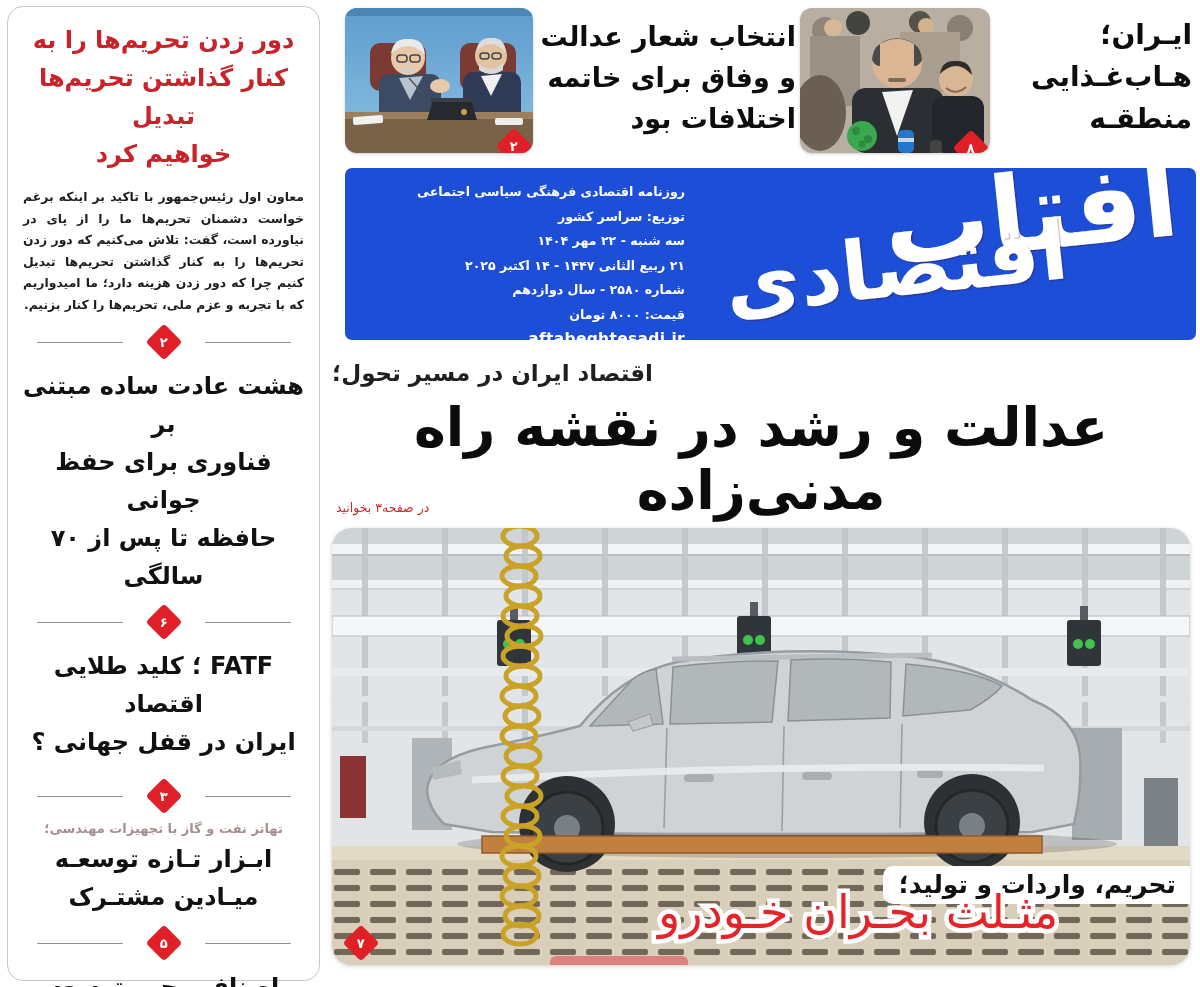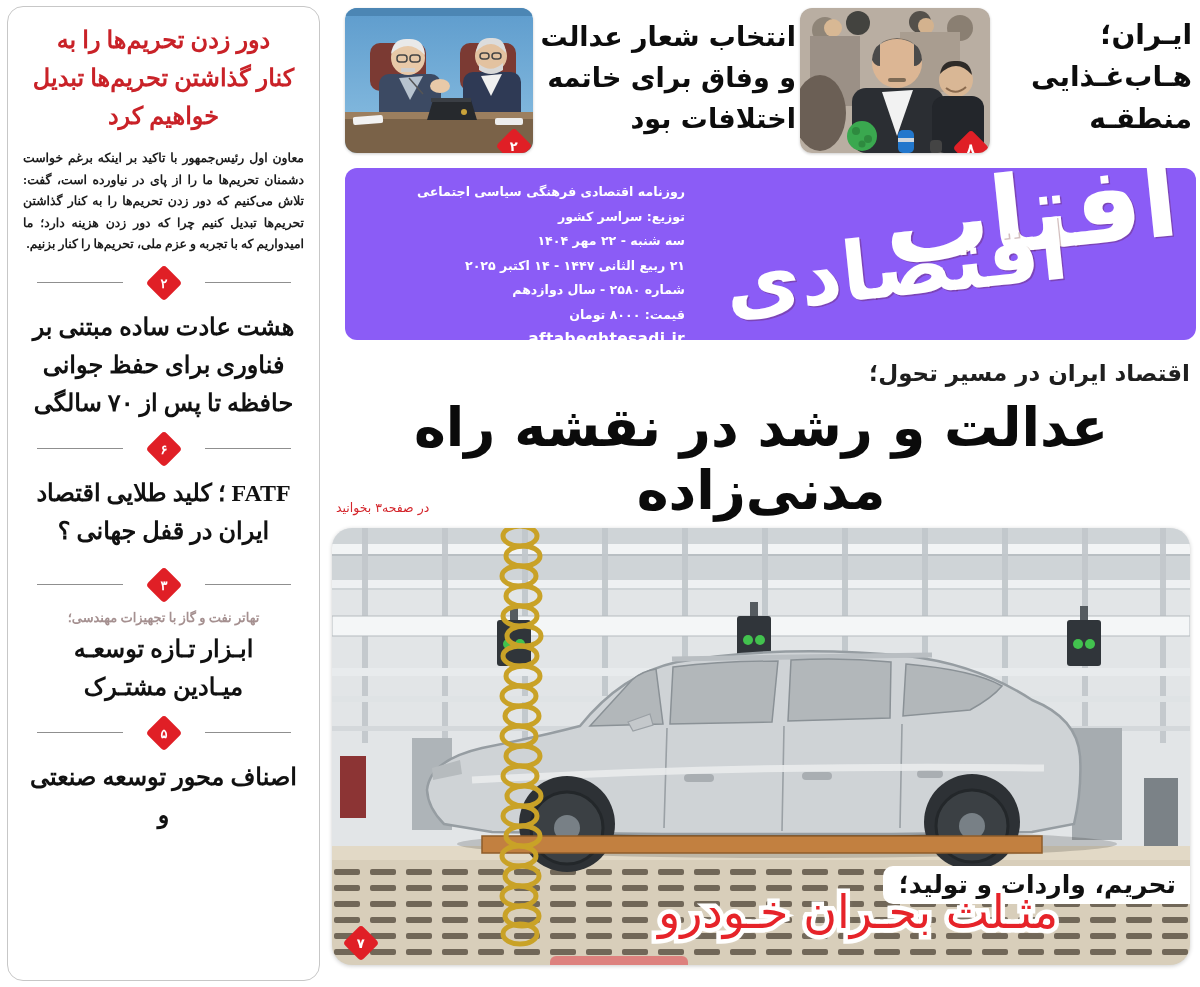--- a/index.html
+++ b/index.html
@@ -18,53 +18,53 @@
   }
   .diamond b { transform:rotate(-45deg); color:#fff; font-size:13px; font-weight:bold; line-height:1; }
   .divider { display:flex; align-items:center; justify-content:center; gap:28px; }
   .divider .line { width:86px; height:0; border-top:1.6px solid #8f8f8f; }
   .corner-badge { position:absolute; z-index:5; }
 
   
   .left-col {
     position:absolute; left:7px; top:6px; width:313px; height:975px;
     border:1.6px solid #c7c7c7; border-radius:16px; background:#fff;
-    padding:14px 15px 28px 15px; text-align:center;font-family:Liberation Serif, serif;
+    padding:14px 15px 28px 15px; text-align:center;
   }
   .lc-headline { font-weight:bold; color:#111; font-size:24px; line-height:38px; }
   .lc-headline.red { color:#c92228; }
   .lc-body {
     margin-top:13px; font-size:12.4px; line-height:1.74; color:#1c1c1c;
     text-align:justify; font-weight:bold;
   }
   .lc-divider { margin:14px 0 12px 0; }
   .lc-kicker { font-size:13px; font-weight:bold; color:#a59090; margin-bottom:4px; }
 
   
   .photo-box { position:absolute; border-radius:12px; overflow:hidden; box-shadow:0 1px 3px rgba(0,0,0,.2); }
   .top-headline { position:absolute; text-align:right; font-weight:800; color:#0d0d0d; }
 
   
   .masthead {
     position:absolute; left:345px; top:168px; width:851px; height:172px;
-    background:#8b5cf6; border-radius:12px; overflow:hidden; color:#fff;
+    background:#1d4ed8; border-radius:7px; overflow:hidden; color:#fff;
   }
   .mh-info {
     position:absolute; left:22px; top:12px; width:318px; text-align:right;
     font-size:12.6px; font-weight:bold; line-height:24.5px;
   }
   .mh-url { font-size:15.5px; font-weight:bold; letter-spacing:.3px; direction:ltr; }
   .mh-logo-word { position:absolute; color:#fff; font-weight:bold;
     text-shadow:1.5px 1.5px 0 rgba(80,0,0,.25); white-space:nowrap; }
   .mh-w1 { right:18px; top:-16px; font-size:106px; transform:rotate(-6deg); }
   .mh-w2 { right:128px; top:52px; font-size:82px; transform:rotate(-6deg); }
 
   
   .main-kicker {
-    position:absolute; left:332px; top:360px; width:858px; text-align:right;
+    position:absolute; left:332px; top:360px; width:858px; text-align:left;
     font-size:23px; font-weight:bold; color:#1f1f1f;
   }
   .main-headline {
     position:absolute; left:332px; top:396px; width:858px; text-align:center;
     font-size:54px; font-weight:800; color:#0b0b0b; letter-spacing:-1px;
   }
   .page-note { position:absolute; left:336px; top:500px; font-size:12.5px; font-weight:normal; color:#d4262c; }
 
   
   .main-photo {

